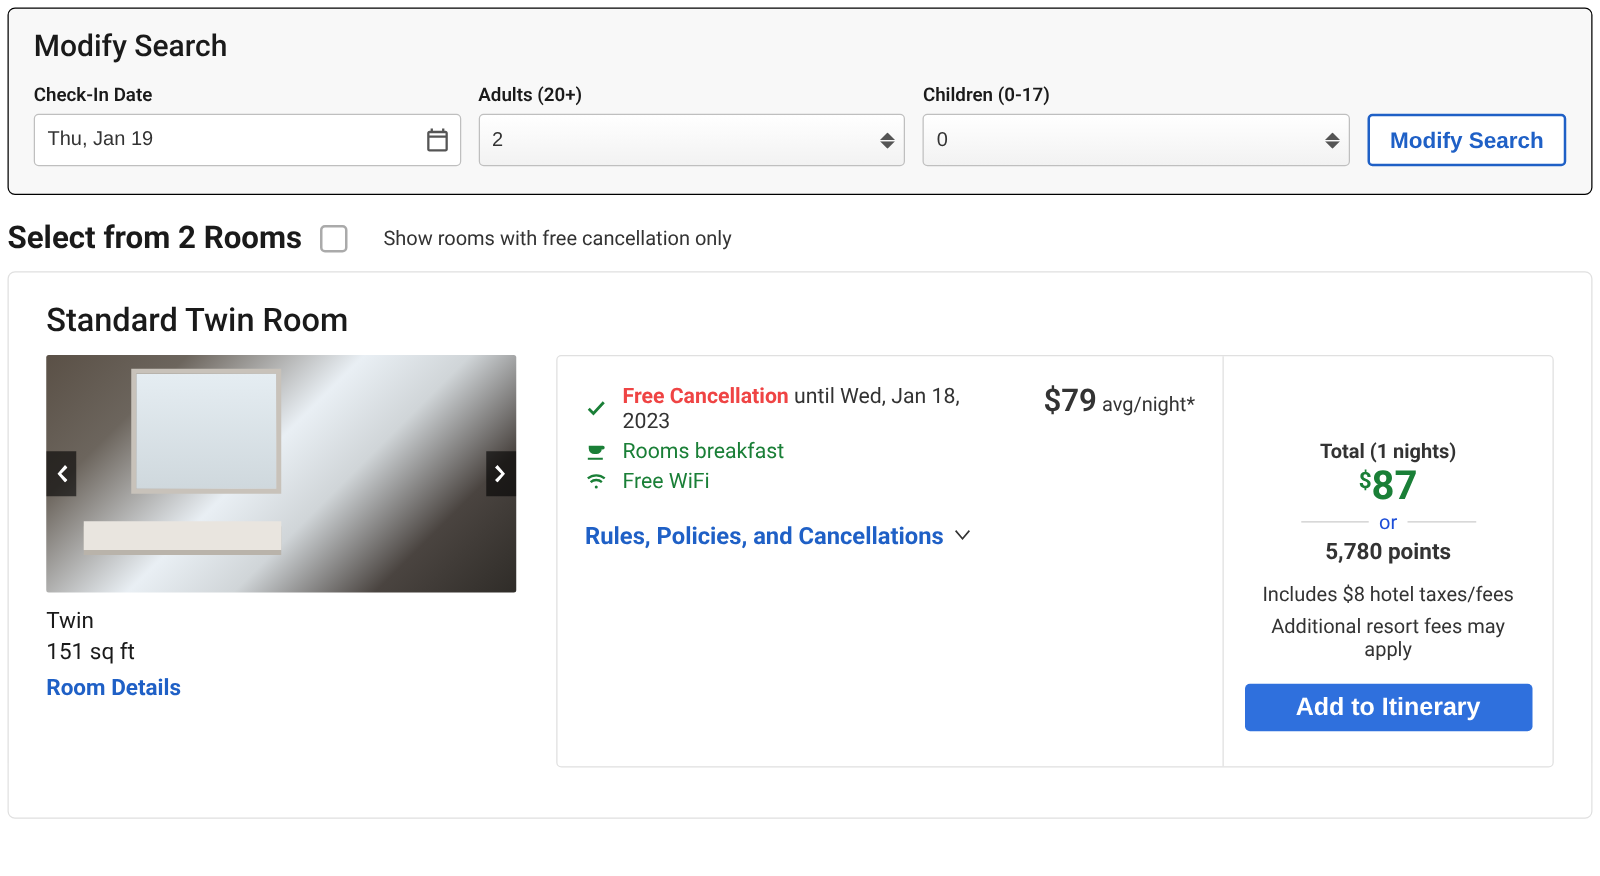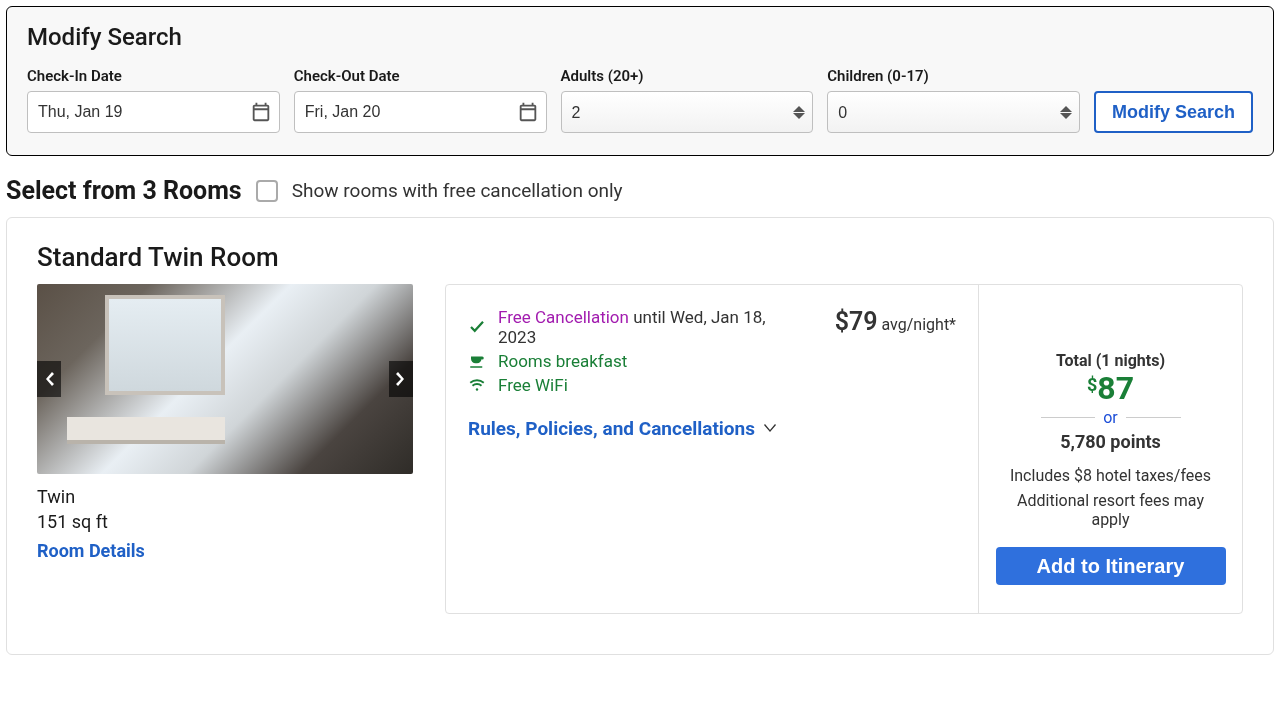--- a/index.html
+++ b/index.html
@@ -102,22 +102,23 @@
     font-size: 25px;
     font-weight: 700;
   }
   .checkbox {
     width: 22px;
     height: 22px;
     border: 2px solid #aaa;
     border-radius: 4px;
   }
   .select-header span.lbl {
-    font-size: 19px;
+    font-size: 16px;
     color: #333;
+    margin-left: 15px;
   }
   .rooms-panel {
     border: 1px solid #e0e0e0;
     border-radius: 6px;
     padding: 24px 30px 40px 30px;
   }
   .room-title {
     font-size: 26px;
     font-weight: 500;
     margin-bottom: 12px;
@@ -195,21 +196,21 @@
     align-items: center;
     gap: 12px;
     margin-bottom: 4px;
     font-size: 17px;
   }
   .perk svg {
     width: 18px;
     height: 18px;
     flex-shrink: 0;
   }
-  .perk .green { color: #a21caf; font-weight: 400; }
+  .perk .green { color: #ef4444; font-weight: 700; }
   .perk .green-plain { color: #1a7f37; }
   .perk .rest { color: #333; }
   .rules-link {
     color: #1f60c6;
     font-size: 19px;
     font-weight: 700;
     margin-top: 22px;
     display: flex;
     align-items: center;
     gap: 8px;
@@ -299,29 +300,20 @@
     <div class="field">
       <label>Check-In Date</label>
       <div class="input-wrap">
         <input class="date-input" value="Thu, Jan 19" style="">
         <svg class="calendar-icon" viewBox="0 0 24 24">
             <path d="M19 4h-1V2h-2v2H8V2H6v2H5C3.9 4 3 4.9 3 6v14c0 1.1.9 2 2 2h14c1.1 0 2-.9 2-2V6c0-1.1-.9-2-2-2zm0 16H5V10h14v10zm0-12H5V6h14v2z"></path>
           </svg>
       </div>
     </div>
 
-    <div class="field">
-      <label>Check-Out Date</label>
-      <div class="input-wrap">
-        <input class="date-input" value="Fri, Jan 20" style="">
-        <svg class="calendar-icon" viewBox="0 0 24 24">
-            <path d="M19 4h-1V2h-2v2H8V2H6v2H5C3.9 4 3 4.9 3 6v14c0 1.1.9 2 2 2h14c1.1 0 2-.9 2-2V6c0-1.1-.9-2-2-2zm0 16H5V10h14v10zm0-12H5V6h14v2z"></path>
-          </svg>
-      </div>
-    </div>
 
     <div class="field">
       <label>Adults (20+)</label>
       <div class="input-wrap">
         <select class="select-input">
           <option>2</option>
         </select>
         <div class="select-caret">
           <svg viewBox="0 0 10 5">
               <path d="M0 5 L5 0 L10 5 Z"></path>
@@ -348,21 +340,21 @@
             </svg>
         </div>
       </div>
     </div>
 
     <button class="modify-btn">Modify Search</button>
   </div>
 </div>
 
 <div class="select-header">
-  <h2>Select from 3 Rooms</h2>
+  <h2>Select from 2 Rooms</h2>
   <div class="checkbox"></div>
   <span class="lbl">Show rooms with free cancellation only</span>
 </div>
 
 <div class="rooms-panel">
   <h3 class="room-title">Standard Twin Room</h3>
 
   <div class="room-body">
 
     <div class="room-left">

